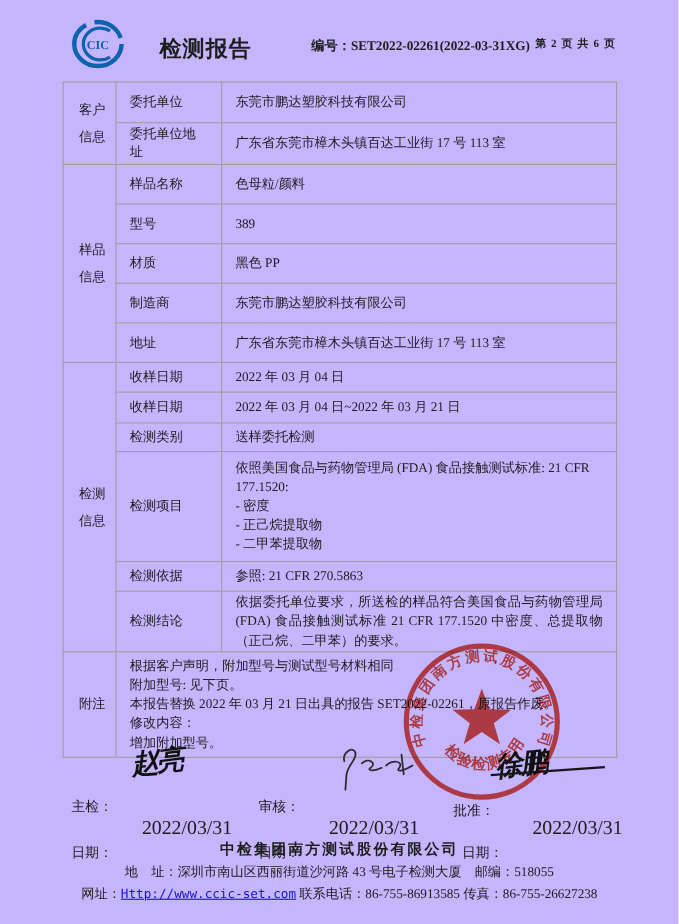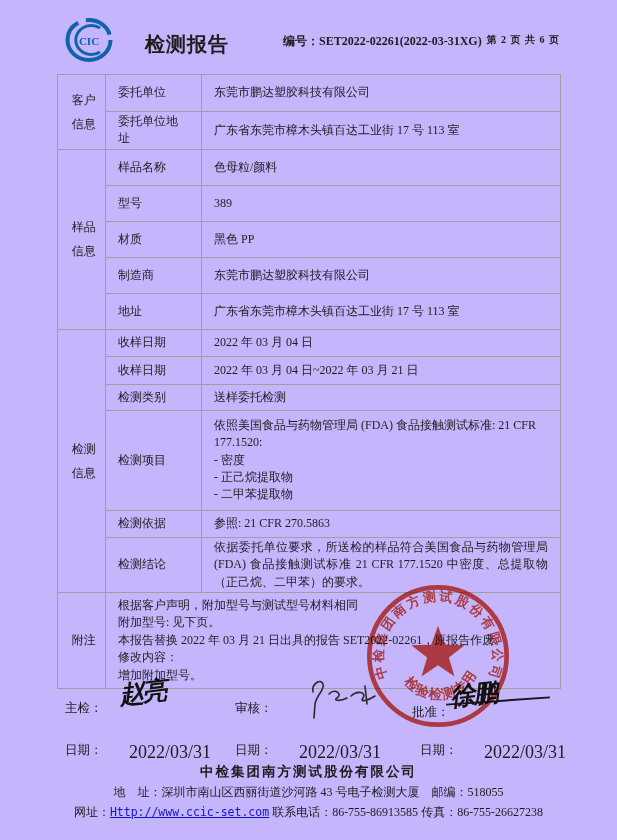--- a/index.html
+++ b/index.html
@@ -30,21 +30,21 @@
   td.grp{text-align:center;padding:0 4px;}
   td.grp span{display:inline-block;width:2.15em;line-height:2.0;font-size:12px;text-align:right;}
   tr.h34 td{height:34px}  tr.h33 td{height:33px}
   tr.h24 td{height:24px}  tr.h25 td{height:25px}  tr.h23 td{height:23px}
   tr.h97 td{height:97px}  tr.h48 td{height:48px}  tr.h93 td{height:93px}
   td.multi{line-height:1.6;padding-top:4px;padding-bottom:4px;}
   td.just{text-align:justify;line-height:1.35;}
 
   
   .sig-area{position:absolute;left:57px;top:672px;width:503px;height:100px;font-size:12.5px;}
-  .sig-label{position:absolute;white-space:nowrap;}
+  .sig-label{position:absolute;white-space:nowrap;margin-top:25px;}
   .sig-name{
     font-family:"DejaVu Sans",sans-serif;font-style:italic;font-weight:bold;
     font-size:25px;color:#111;display:inline-block;transform:rotate(-7deg);
     letter-spacing:-2px;
   }
   .sig1{position:absolute;left:62px;top:4px;}
   .sig2{position:absolute;left:238px;top:2px;}
   .sig3{position:absolute;left:393px;top:6px;}
   .sig3 .swoosh{position:absolute;left:-4px;top:22px;width:104px;height:2px;background:#161616;transform:rotate(-4deg);}
   .date-val{position:absolute;white-space:nowrap;font-size:18px;}

